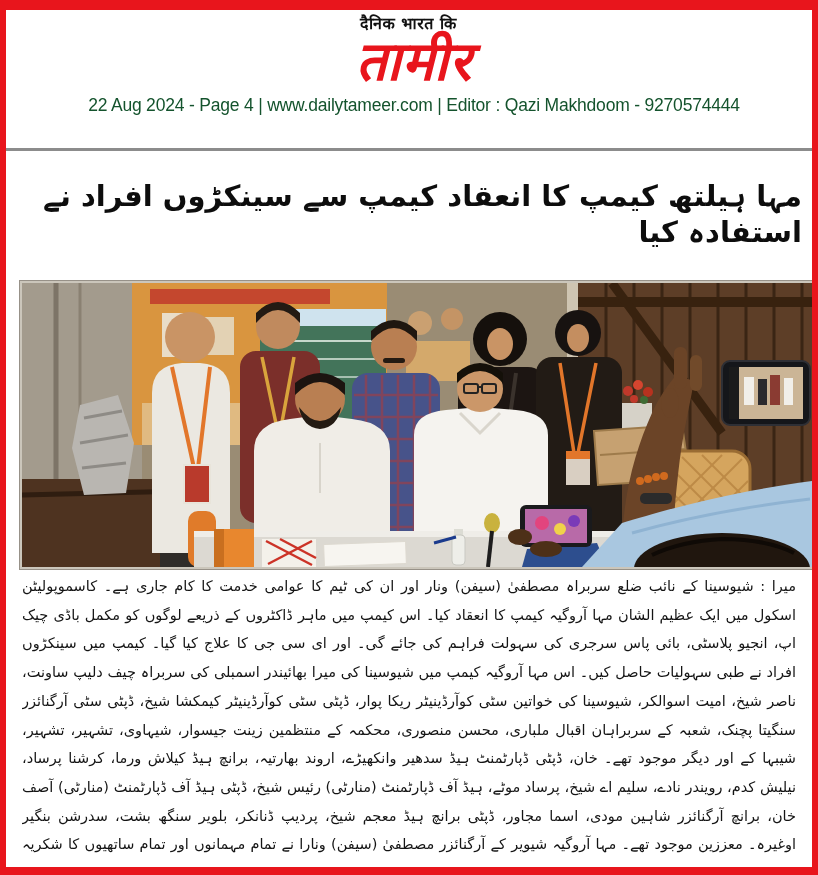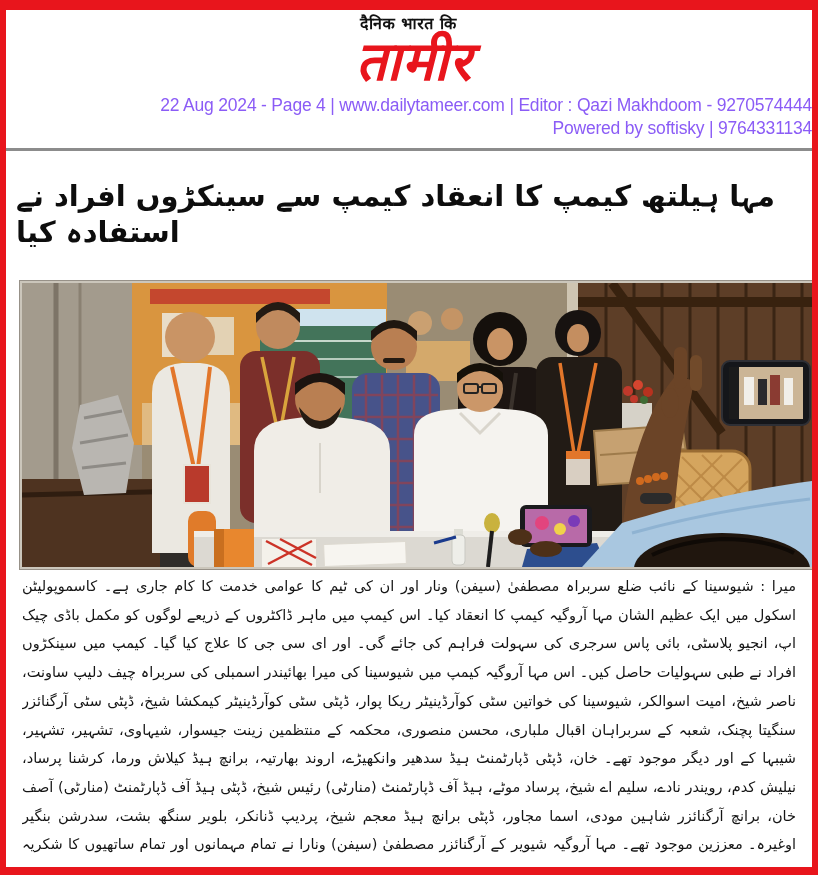--- a/index.html
+++ b/index.html
@@ -27,37 +27,36 @@
     font-weight:bold;font-size:16px;color:#111;
     margin-left:4px;letter-spacing:.5px;
   }
   .logo{
     font-family:"DejaVu Serif","DejaVu Sans",serif;
     font-weight:bold;font-size:54px;line-height:1.0;
     color:#e8151c;letter-spacing:1px;font-style:italic;
   }
   .infoline{
     font-family:"Liberation Sans",sans-serif;
-    font-size:17.5px;line-height:1.3;color:#8b5cf6;
+    font-size:17.5px;line-height:1.3;color:#14532d;
     letter-spacing:-.2px;
-    text-align:right;
   }
   .infoline.first{margin-top:6px;}
   .rule{
     position:absolute;top:148px;left:0;right:0;height:3px;
     background:#8c8c8c;
   }
 
   
   .headline{
     position:absolute;top:158px;left:10px;right:10px;height:112px;
     display:flex;align-items:center;justify-content:center;
     font-family:"DejaVu Sans",sans-serif;
     font-weight:bold;font-size:29px;color:#0d0d0d;
-    margin:0;text-align:left;line-height:1.25;
+    margin:0;text-align:right;line-height:1.25;
   }
 
   
   .photo{
     position:absolute;top:281px;left:14px;width:790px;height:284px;
     margin:0;padding:0;
     border:2px solid #cbc6bb;
     box-shadow:0 0 0 1px #979188;
     box-sizing:content-box;
     background:#9a8c74;
@@ -80,21 +79,20 @@
 <div class="page">
 
   <div class="redbar top"></div>
 
   <header class="masthead">
     <div class="logo-wrap">
       <div class="tagline">दैनिक भारत कि</div>
       <div class="logo">तामीर</div>
     </div>
     <div class="infoline first">22 Aug 2024 - Page 4  |  www.dailytameer.com  |  Editor : Qazi Makhdoom - 9270574444</div>
-    <div class="infoline">Powered by softisky  |  9764331134</div>
   </header>
 
   <div class="rule"></div>
 
   <h1 class="headline" dir="rtl">مہا ہیلتھ کیمپ کا انعقاد کیمپ سے سینکڑوں افراد نے استفادہ کیا</h1>
 
   <figure class="photo">
     <svg width="790" height="284" viewBox="0 0 790 284" xmlns="http://www.w3.org/2000/svg">
 
       <g>

